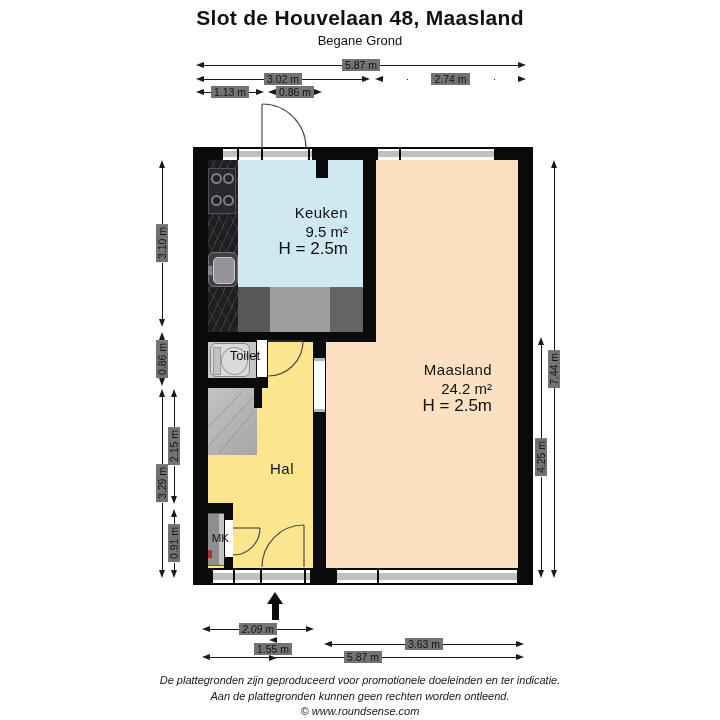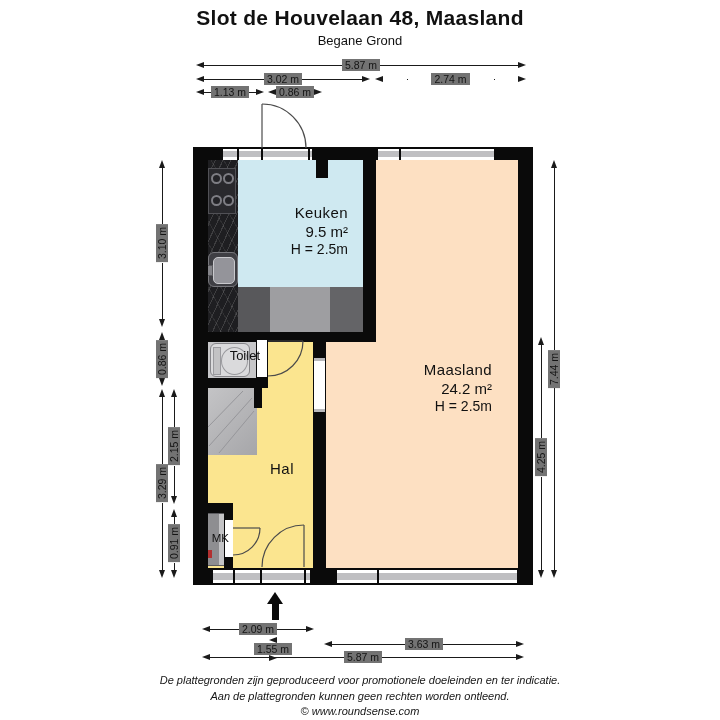--- a/index.html
+++ b/index.html
@@ -28,21 +28,21 @@
   .dim.v .lb{writing-mode:vertical-rl;transform:rotate(180deg);padding:3px 0;}
   .tri{flex:0 0 auto;width:0;height:0;}
   .tl{border-top:3px solid transparent;border-bottom:3px solid transparent;border-right:8px solid #1a1a1a;}
   .tr{border-top:3px solid transparent;border-bottom:3px solid transparent;border-left:8px solid #1a1a1a;}
   .tu{border-left:3px solid transparent;border-right:3px solid transparent;border-bottom:8px solid #1a1a1a;}
   .td{border-left:3px solid transparent;border-right:3px solid transparent;border-top:8px solid #1a1a1a;}
   
   .roomlabel{position:absolute;text-align:right;color:#111;}
   .roomlabel .nm{font-size:15px;line-height:19px;letter-spacing:.4px;}
   .roomlabel .ar{font-size:15px;line-height:19px;}
-  .roomlabel .ht{font-size:14px;line-height:16px;}
+  .roomlabel .ht{font-size:17px;line-height:16px;}
   .footer{position:absolute;left:0;top:673px;width:720px;text-align:center;
           font-style:italic;font-size:11px;line-height:15.5px;color:#161616;}
   .marble{background-color:#1e1e21;
     background-image:repeating-linear-gradient(115deg,rgba(255,255,255,.14) 0 1px,transparent 1px 7px),
                      repeating-linear-gradient(60deg,rgba(255,255,255,.08) 0 1px,transparent 1px 11px);}
   .burner{position:absolute;width:11px;height:11px;border-radius:50%;
           border:2px solid #7e7e84;background:#232327;box-sizing:border-box;}
   svg{pointer-events:none;}
 </style>
 </head>
@@ -193,21 +193,21 @@
       <i class="tri tr"></i>
   </div>
   <div class="dim h" style="left:268px;top:85px;width:47px;">
     <i class="tri tl"></i>
       <i class="ln"></i>
       <span class="lb">0.86 m</span>
       <i class="ln"></i>
       <i class="tri tr"></i>
   </div>
 
-  <div class="dim h" style="left:202px;top:622px;width:112px;">
+  <div class="dim h" style="left:202px;top:622px;width:112px;font-style:italic;">
     <i class="tri tl"></i>
       <i class="ln"></i>
       <span class="lb">2.09 m</span>
       <i class="ln"></i>
       <i class="tri tr"></i>
   </div>
   <div class="dim h" style="left:228px;top:637px;width:90px;flex-direction:column;">
     <i class="tri tl"></i>
       <i class="ln"></i>
       <span class="lb">1.55 m</span>

